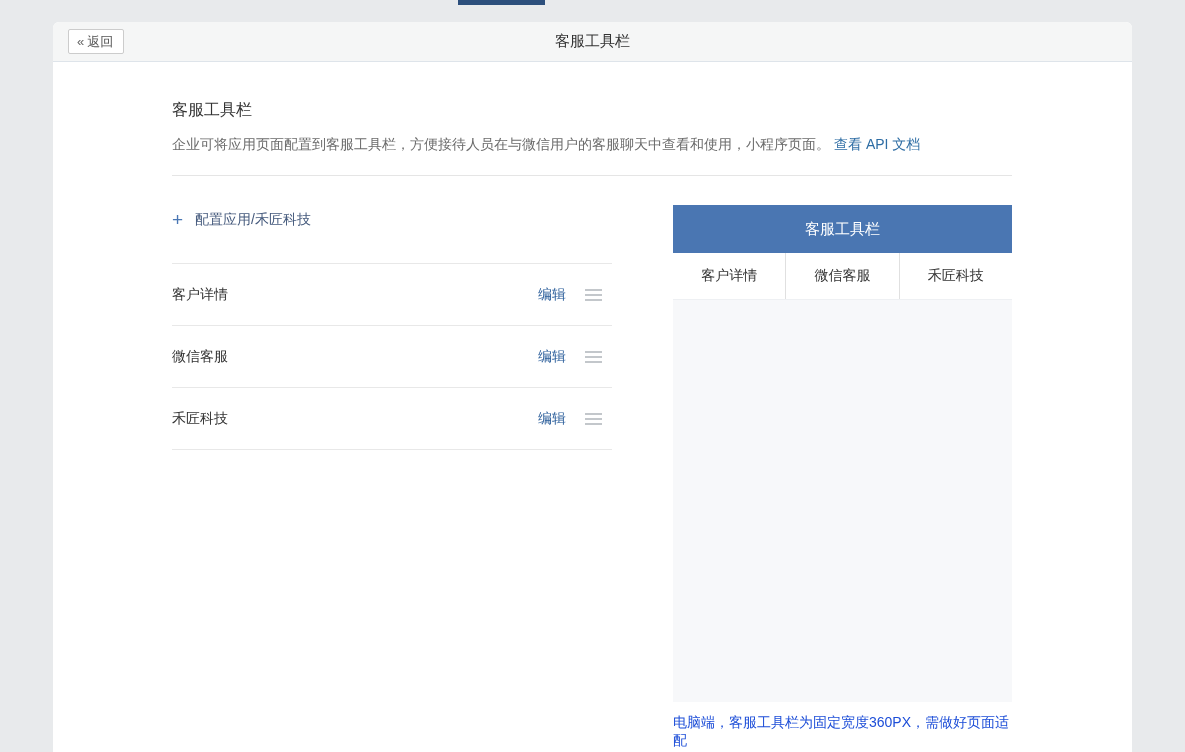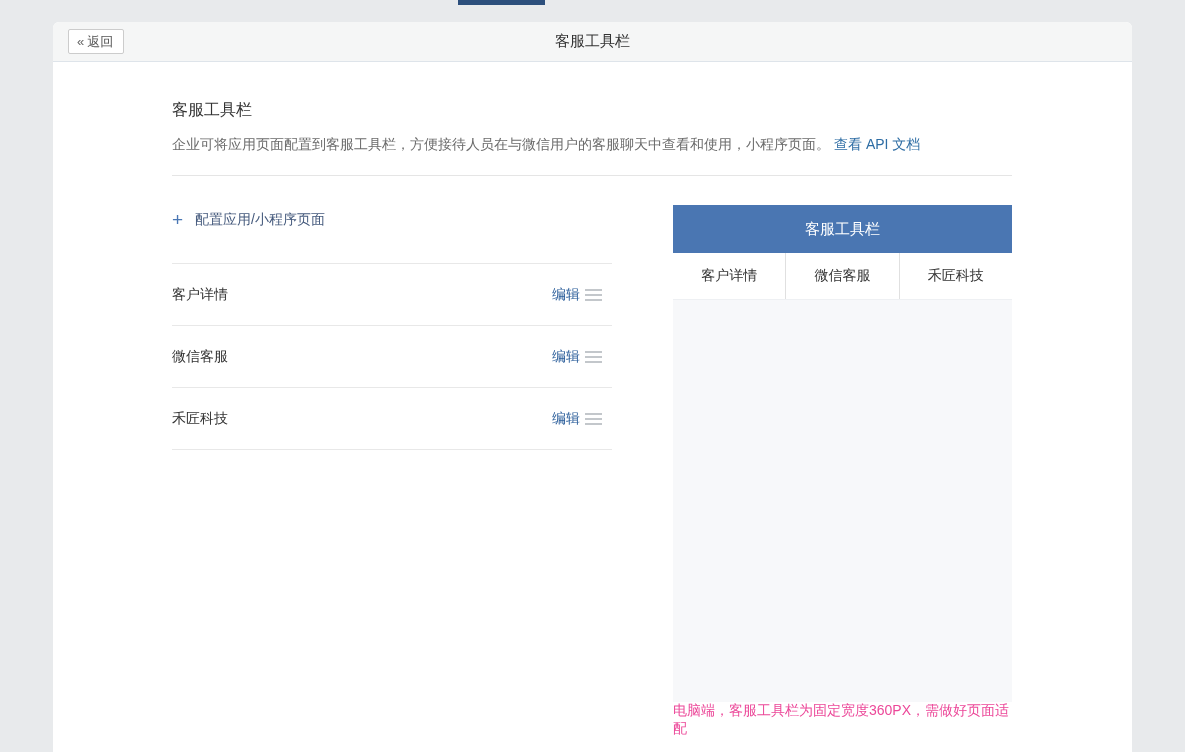--- a/index.html
+++ b/index.html
@@ -99,21 +99,21 @@
     height: 62px;
     display: flex;
     align-items: center;
     border-bottom: 1px solid #e8e8e8;
   }
   .row-name { font-size: 14px; color: #333333; flex: 1; }
   .edit-link {
     font-size: 14px;
     color: #2e609c;
     text-decoration: none;
-    margin-right: 5px;
+    margin-right: 19px;
     cursor: pointer;
   }
   .drag-handle {
     width: 17px; height: 12px;
     display: flex; flex-direction: column; justify-content: space-between;
     margin-right: 10px;
     cursor: grab;
   }
   .drag-handle i { display: block; height: 2px; background: #c3c7cb; }
 
@@ -136,23 +136,23 @@
     display: flex; align-items: center; justify-content: center;
     font-size: 14px; color: #333333;
     cursor: pointer;
   }
   .preview-tab + .preview-tab { border-left: 1px solid #e0e0e0; }
   .preview-body {
     height: 402px;
     background: #f7f8fa;
   }
   .preview-footnote {
-    margin-top: 0;
+    margin-top: 12px;
     font-size: 14px;
-    color: #ec4899;
+    color: #1d4ed8;
   }
 </style>
 </head>
 <body>
 
 <div class="top-tab-strip"></div>
 
 <div class="card">
 
   <div class="card-header">
@@ -170,21 +170,21 @@
     <div class="desc-line"><span>企业可将应用页面配置到客服工具栏，方便接待人员在与微信用户的客服聊天中查看和使用，小程序页面。</span><a class="api-link">查看 API 文档</a></div>
 
     <hr class="section-divider">
 
     <div class="columns">
 
       <div class="left-col">
 
         <div class="add-row">
           <span class="plus-icon">+</span>
-          <span class="add-label">配置应用/小程序页面</span>
+          <span class="add-label">配置应用/禾匠科技</span>
         </div>
 
         <div class="list-row">
           <span class="row-name">客户详情</span>
           <a class="edit-link">编辑</a>
           <span class="drag-handle">
               <i></i>
               <i></i>
               <i></i>
             </span>

